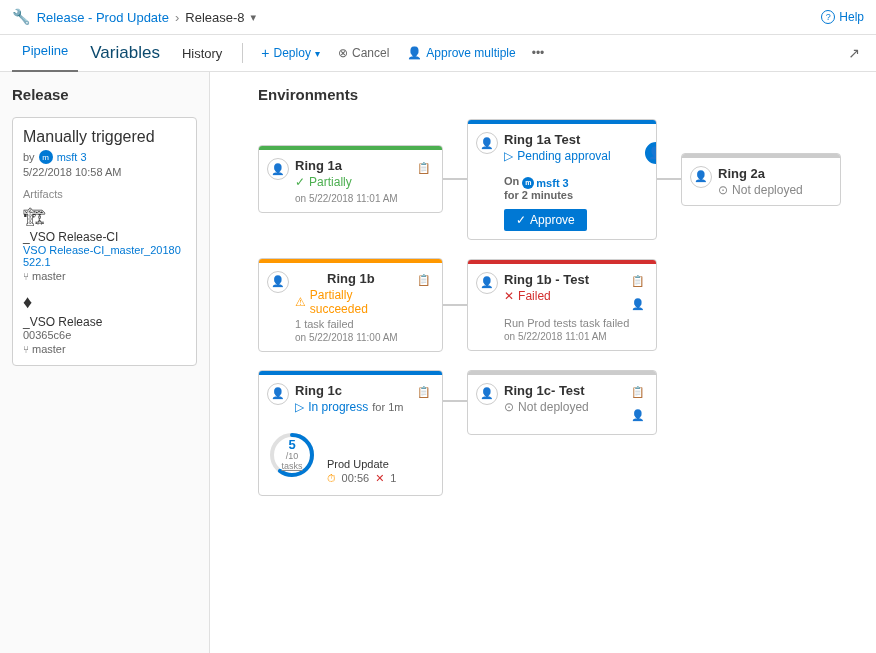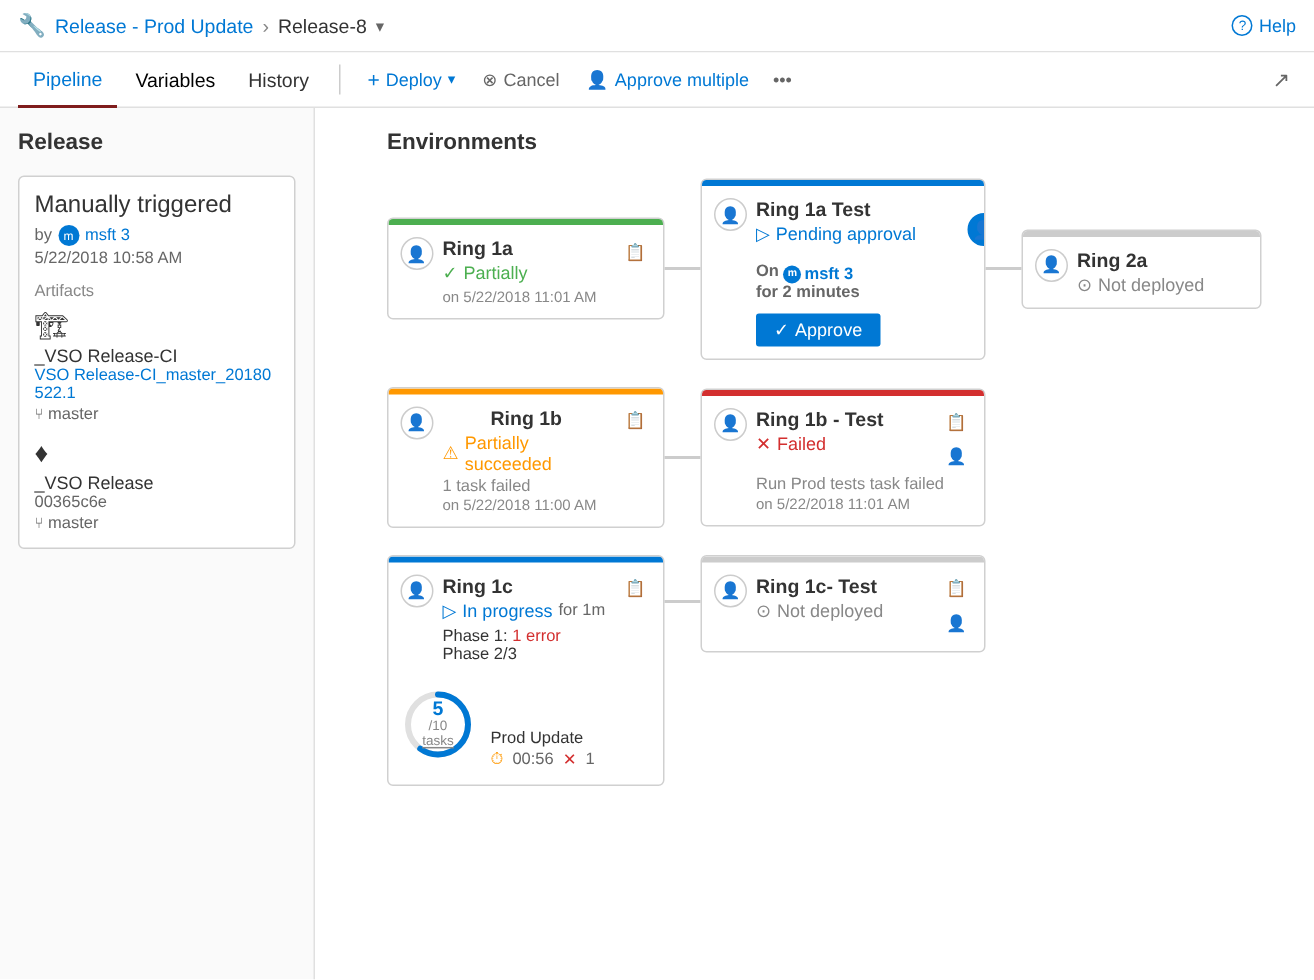--- a/index.html
+++ b/index.html
@@ -16,24 +16,24 @@
     <span style="color:#333;font-size:13px;font-weight:500;cursor:pointer;">Release-8</span>
     <span style="color:#666;font-size:11px;cursor:pointer;">▾</span>
   </div>
   <div style="display:flex;align-items:center;gap:4px;color:#0078d4;font-size:12px;cursor:pointer;">
     <span style="border:1px solid #0078d4;border-radius:50%;width:14px;height:14px;display:inline-flex;align-items:center;justify-content:center;font-size:9px;">?</span>
     <span>Help</span>
   </div>
 </div>
 
 <div style="display:flex;align-items:center;padding:0 12px;border-bottom:1px solid #e0e0e0;height:37px;background:#fff;gap:2px;">
-  <div style="padding:8px 10px;font-size:13px;cursor:pointer;color:#0078d4;border-bottom:2px solid #7f1d1d;font-weight:500;height:37px;display:flex;align-items:center;">
+  <div style="padding:8px 10px;font-size:13px;cursor:pointer;color:#0078d4;border-bottom:2px solid #737373;font-weight:500;height:37px;display:flex;align-items:flex-start;">
     <span>Pipeline</span>
   </div>
-  <div style="padding:8px 10px;font-size:13px;cursor:pointer;color:#000000;height:37px;display:flex;align-items:center;">
+  <div style="padding:8px 10px;font-size:17px;cursor:pointer;color:#0c4a6e;height:37px;display:flex;align-items:center;">
     <span>Variables</span>
   </div>
   <div style="padding:8px 10px;font-size:13px;cursor:pointer;color:#333;height:37px;display:flex;align-items:center;">
     <span>History</span>
   </div>
   <div style="width:1px;height:20px;background:#ccc;margin:0 8px;"></div>
   <button style="display:flex;align-items:center;gap:4px;padding:4px 8px;font-size:12px;cursor:pointer;color:#0078d4;border:none;background:none;">
     <span style="font-size:14px;">+</span>
     <span>Deploy</span>
     <span style="font-size:10px;">▾</span>
@@ -221,27 +221,20 @@
               <div style="width:22px;height:22px;border:1px solid #ccc;border-radius:50%;display:flex;align-items:center;justify-content:center;font-size:11px;color:#666;flex-shrink:0;">👤</div>
               <div style="flex:1;">
                 <div style="font-size:13px;font-weight:600;margin-bottom:2px;">Ring 1c</div>
                 <div style="display:flex;align-items:center;gap:4px;font-size:12px;color:#0078d4;flex-wrap:wrap;">
                   <span>▷</span>
                   <span>In progress</span>
                   <span style="color:#666;font-size:11px;">for 1m</span>
                 </div>
               </div>
               <div style="width:20px;height:20px;display:flex;align-items:center;justify-content:center;font-size:11px;color:#666;">📋</div>
-            </div>
-            <div style="padding-left:28px;margin-top:4px;">
-              <div style="font-size:11px;">
-                <span>Phase 1:</span>
-                <span style="color:#d32f2f;">1 error</span>
-              </div>
-              <div style="font-size:11px;color:#333;">Phase 2/3</div>
             </div>
           </div>
 
           <div style="display:flex;align-items:center;gap:10px;padding:4px 8px 10px 8px;">
             <div style="position:relative;width:50px;height:50px;flex-shrink:0;">
               <svg width="50" height="50" style="transform:rotate(-90deg);">
                 <circle cx="25" cy="25" r="20" fill="none" stroke="#e0e0e0" stroke-width="4"></circle>
                 <circle cx="25" cy="25" r="20" fill="none" stroke="#0078d4" stroke-width="4" stroke-dasharray="75.4 125.7" stroke-linecap="round"></circle>
               </svg>
               <div style="position:absolute;top:50%;left:50%;transform:translate(-50%,-50%);text-align:center;line-height:1.1;">

